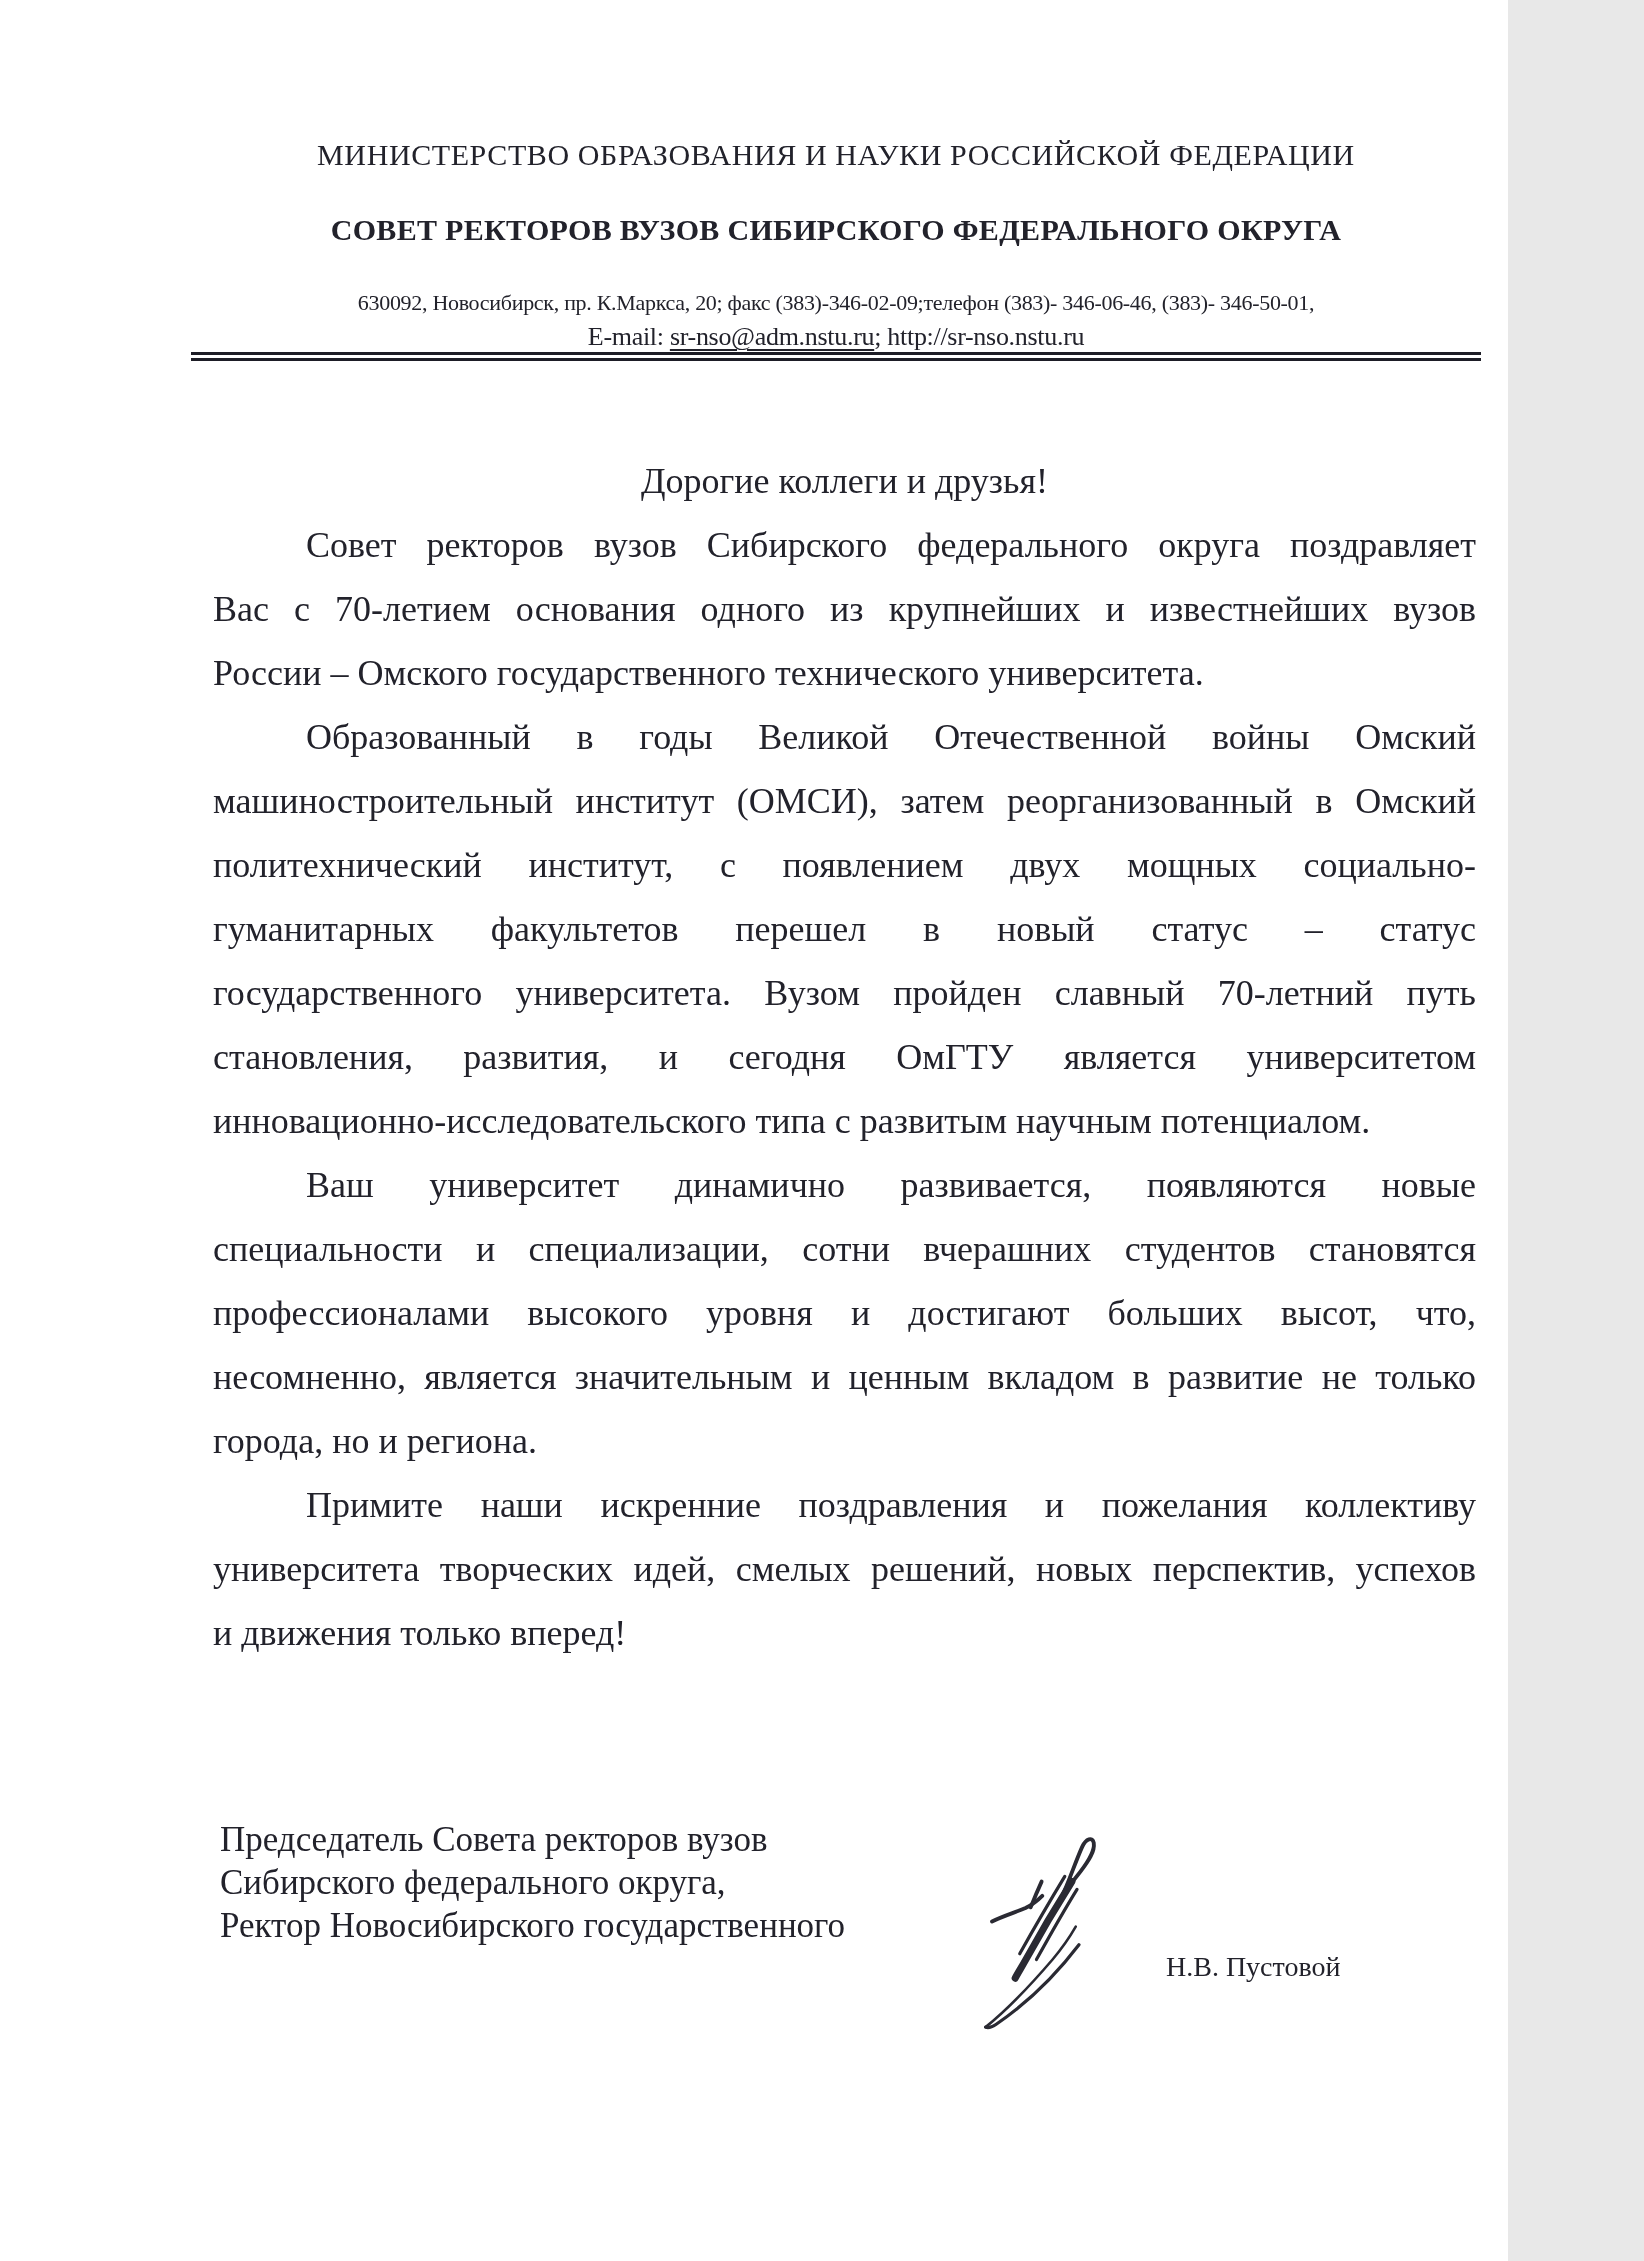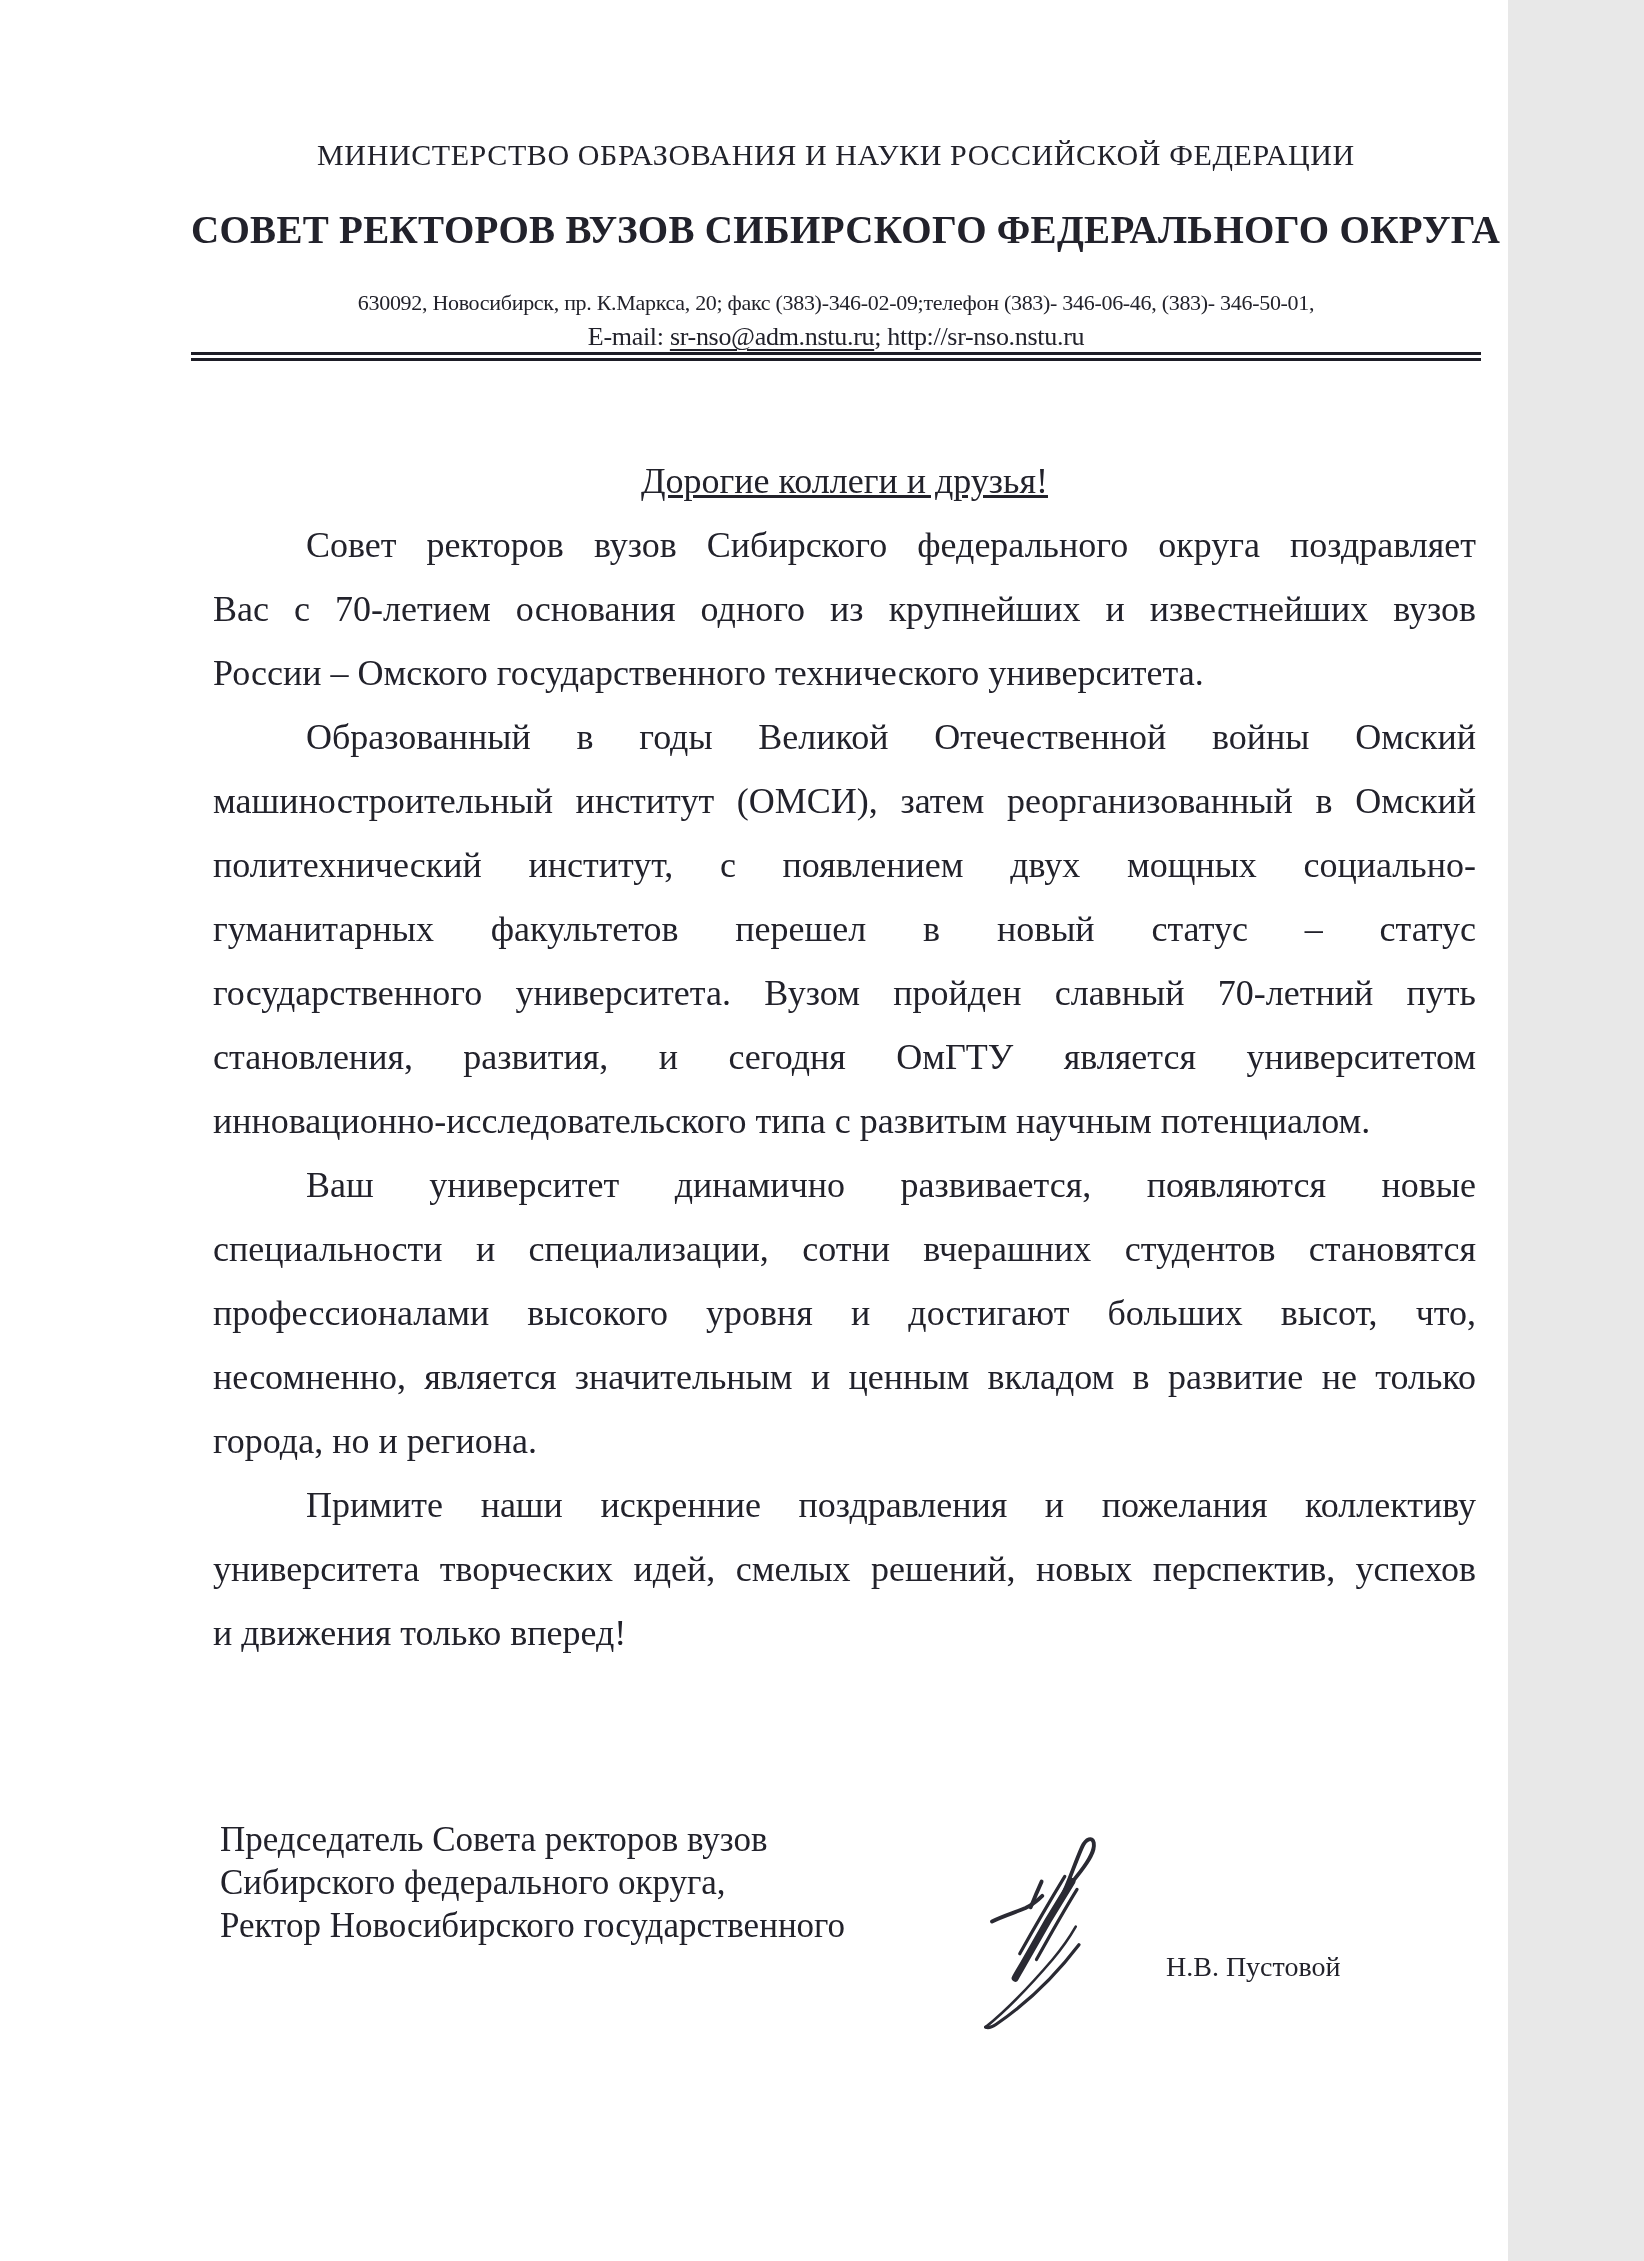--- a/index.html
+++ b/index.html
@@ -23,21 +23,21 @@
   .ministry {
     position: absolute;
     left: 0; top: 137px; width: 100%;
     font-size: 30px; line-height: 36px;
     letter-spacing: 0.6px;
     white-space: nowrap;
   }
   .council {
     position: absolute;
     left: 0; top: 207px; width: 100%;
-    font-size: 39px; line-height: 46px;
+    font-size: 30px; line-height: 46px;
     font-weight: bold;
     letter-spacing: 0.3px;
     white-space: nowrap;
   }
   .addr1 {
     position: absolute;
     left: 0; top: 287px; width: 100%;
     font-size: 22px; line-height: 32px;
     letter-spacing: -0.3px;
     white-space: nowrap;
@@ -65,21 +65,21 @@
     font-size: 36px;
   }
   .ln {
     height: 64px;
     line-height: 64px;
     text-align: justify;
     text-align-last: justify;
     text-justify: inter-word;
     white-space: normal;
   }
-  .ln.center { text-align: center; text-align-last: center; text-decoration: underline; }
+  .ln.center { text-align: center; text-align-last: center; }
   .ln.first  { text-indent: 93px; }
   .ln.end    { text-align: left; text-align-last: left; }
   
   .sig-block {
     position: absolute;
     left: 196px; top: 1818px;
     width: 773px;
     font-size: 35px;
   }
   .sig-line { height: 43px; line-height: 43px; text-align: left; margin-left: 24px; }

